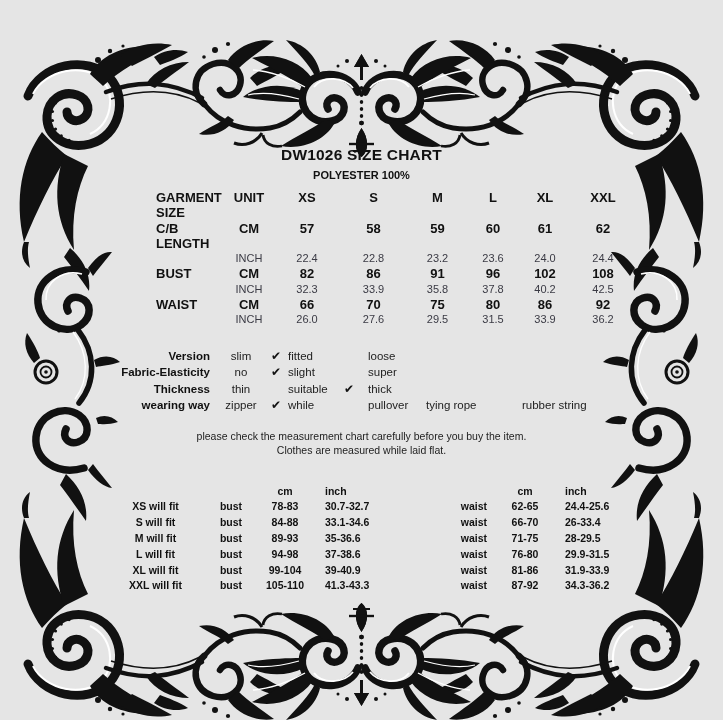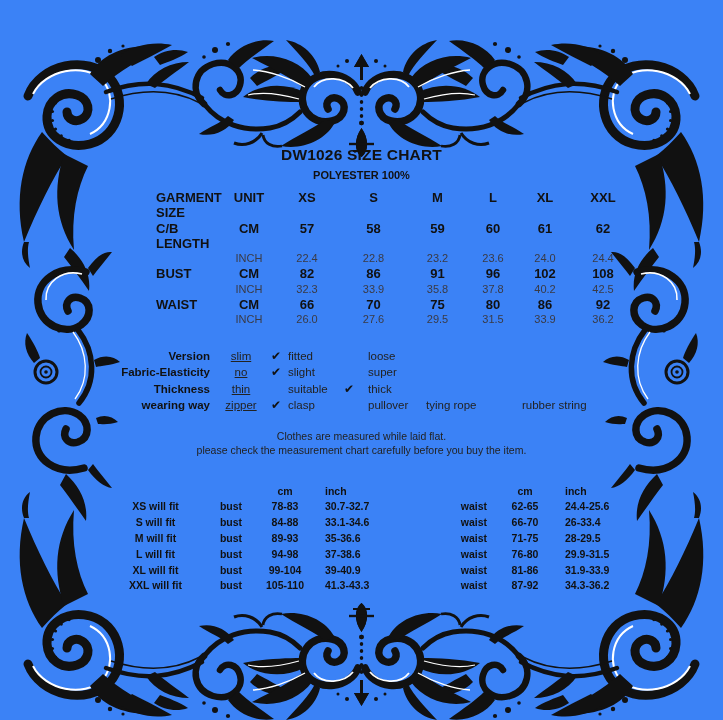--- a/index.html
+++ b/index.html
@@ -1,37 +1,37 @@
 <!DOCTYPE html>
 <html><head>
 <meta charset="utf-8">
 <style>
   * { margin:0; padding:0; box-sizing:border-box; }
   html,body { width:723px; height:720px; background:#fff; }
   body { font-family:"Liberation Sans", sans-serif; color:#111; position:relative; overflow:hidden; }
-  .page { position:absolute; inset:0; width:723px; height:720px; background:#3b82f6; }
+  .page { position:absolute; inset:0; width:723px; height:720px; background:#e5e5e5; }
   .border-svg { position:absolute; left:0; top:0; width:723px; height:720px; }
 
   .content { position:absolute; left:112px; top:146px; width:522px; }
   .centered { width:499px; text-align:center; }
   .title { font-size:15.5px; font-weight:700; letter-spacing:.2px; line-height:18px; }
   .subtitle { font-size:11px; font-weight:700; margin-top:5px; line-height:13px; }
 
   
   .size-grid { margin-top:8px; }
   .sg-row { display:grid; grid-template-columns:112px 50px 66px 67px 61px 50px 54px 62px; line-height:15.3px; font-size:13px; font-weight:700; }
   .sg-row .c { text-align:center; }
   .sg-row .lab { text-align:left;margin-left:44px; }
   .sg-row.light { font-size:11px; font-weight:400; color:#3a3a44; }
 
   
   .attrs { margin-top:21px; }
   .attr-row { display:flex; align-items:baseline; height:16.5px; font-size:11.5px; color:#222; }
   .a-lab { width:106px; text-align:right; font-weight:700; color:#111; padding-right:8px; }
-  .a-o1 { width:46px; text-align:center;text-decoration:underline; }
+  .a-o1 { width:46px; text-align:center; }
   .a-k  { width:24px; text-align:center; font-size:12px; color:#111; }
   .a-o2 { width:56px; }
   .a-k2 { width:24px; font-size:12px; color:#111; }
   .a-o3 { width:58px; }
   .a-o4 { width:96px; }
   .a-o5 { flex:1; }
 
   
   .notes { margin-top:14px; font-size:10.5px; line-height:14.5px; color:#222; }
   .guide-title { margin-top:5px; font-size:12px; font-weight:700; color:#111; line-height:15px; }
@@ -250,31 +250,31 @@
         <div class="a-o2">suitable</div>
         <div class="a-k2">✔</div>
         <div class="a-o3">thick</div>
         <div class="a-o4"></div>
         <div class="a-o5"></div>
       </div>
       <div class="attr-row">
         <div class="a-lab">wearing way</div>
         <div class="a-o1">zipper</div>
         <div class="a-k">✔</div>
-        <div class="a-o2">clasp</div>
+        <div class="a-o2">while</div>
         <div class="a-k2"></div>
         <div class="a-o3">pullover</div>
         <div class="a-o4">tying rope</div>
         <div class="a-o5">rubber string</div>
       </div>
     </div>
 
     <div class="notes centered">
+      <div>please check the measurement chart carefully before you buy the item.</div>
       <div>Clothes are measured while laid flat.</div>
-      <div>please check the measurement chart carefully before you buy the item.</div>
     </div>
 
     <div class="guide">
       <div class="bust-table">
         <div class="bg-row">
           <div class="b-size"></div>
           <div class="b-part"></div>
           <div class="b-cm">cm</div>
           <div class="b-inch">inch</div>
         </div>

